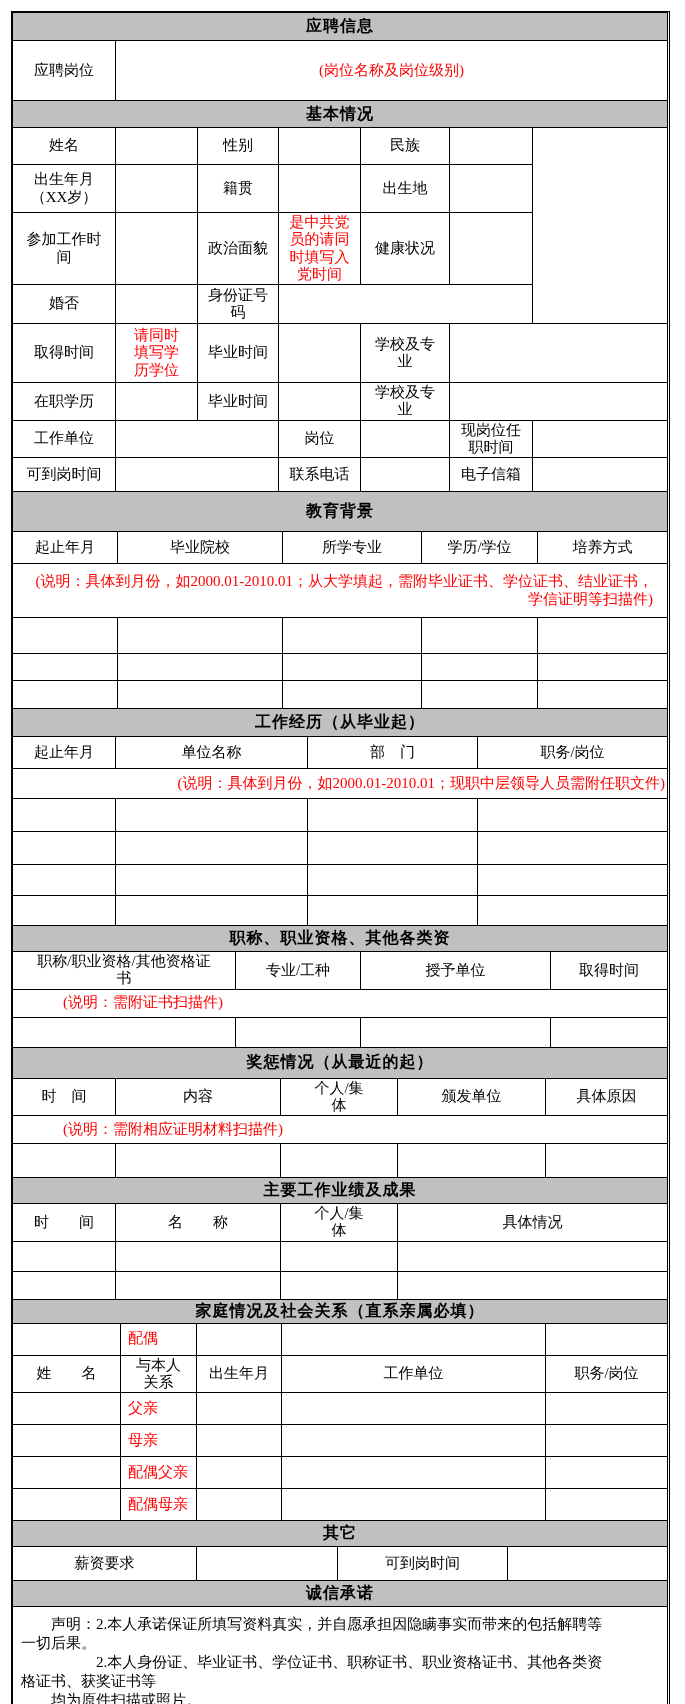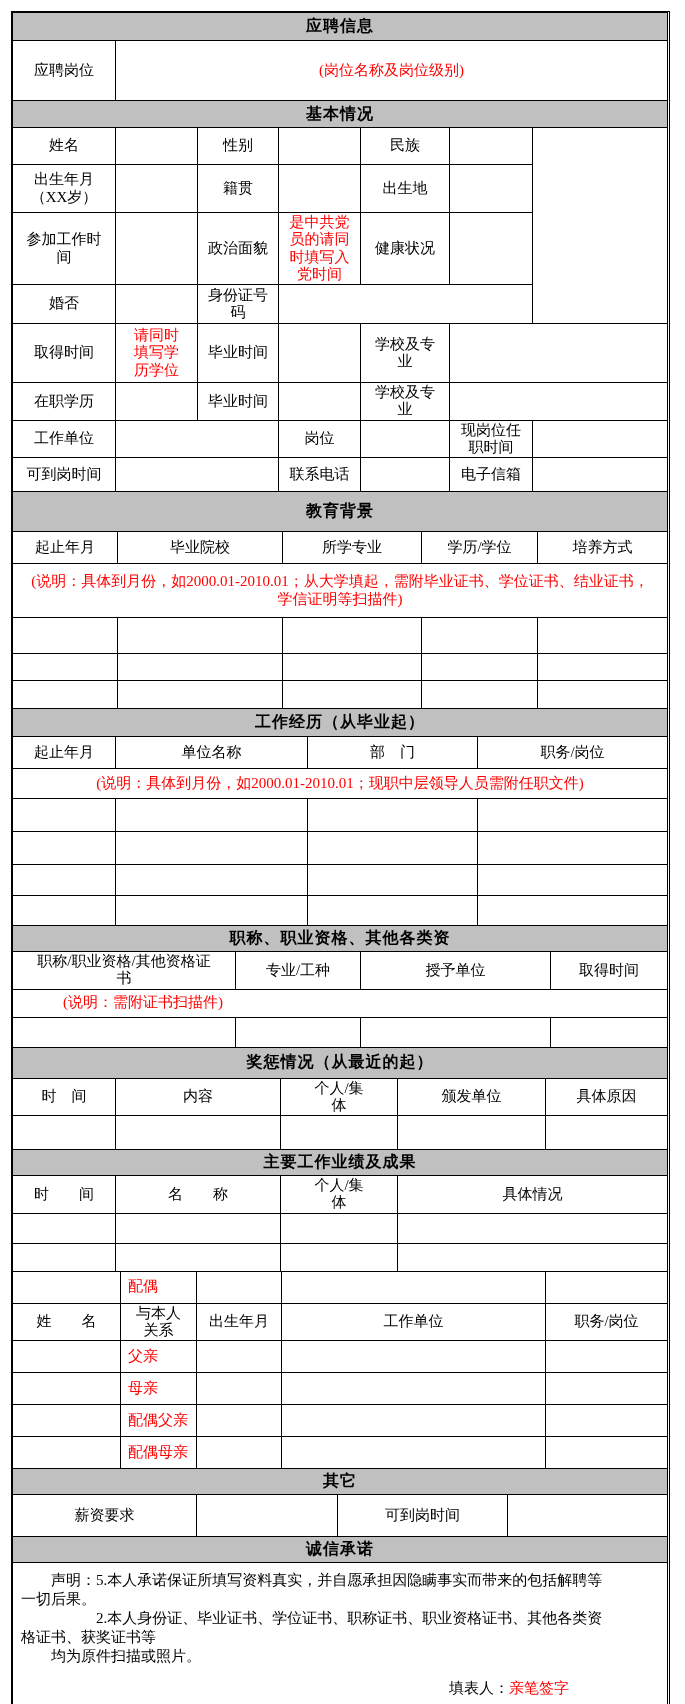--- a/index.html
+++ b/index.html
@@ -4,21 +4,21 @@
 <style>
   html,body{margin:0;padding:0;background:#ffffff;}
   body{width:685px;height:1704px;font-family:"Liberation Serif","DejaVu Serif",serif;color:#000;}
   .form-wrap{position:absolute;left:11px;top:11px;width:657px;border:1px solid #000;}
   table.sec{border-collapse:collapse;table-layout:fixed;width:655px;margin-top:-1px;}
   table.sec.first{margin-top:0;}
   td,th{border:1px solid #000;font-weight:normal;text-align:center;vertical-align:middle;
         font-size:15px;line-height:1.15;padding:1px 2px;overflow:hidden;word-break:break-all;}
   .sechdr{background:#c0c0c0;font-weight:bold;font-size:16px;letter-spacing:1px;}
   .red{color:#ff0000;}
-  .note{color:#ff0000;font-size:15px;}
+  .note{color:#ff0000;font-size:15px;text-align:right;}
   .note-left{text-align:left;padding-left:50px;}
   .rel{color:#ff0000;text-align:left;padding-left:7px;}
   .ws{display:inline-block;vertical-align:middle;}
   .w3{max-width:3.1em;}
   .w38{max-width:3.9em;}
   .w4{max-width:4.1em;}
   .w45{max-width:4.6em;}
   .w52{max-width:5.3em;}
   .w115{max-width:11.6em;}
   .decl-cell{text-align:left;vertical-align:top;padding:8px 8px 4px 8px;}
@@ -260,20 +260,23 @@
         <tr style="height:31px">
       <td colspan="5" class="sechdr">奖惩情况（从最近的起）</td>
     </tr>
     <tr style="height:36px">
       <td>时　间</td>
       <td>内容</td>
       <td><span class="ws w38">个人/集体</span></td>
       <td>颁发单位</td>
       <td>具体原因</td>
     </tr>
+    <tr style="height:28px">
+      <td colspan="5" class="note note-left">(说明：需附相应证明材料扫描件)</td>
+    </tr>
     <tr style="height:34px">
       <td></td>
           <td></td>
       <td></td>
           <td></td>
       <td></td>
     </tr>
   </tbody>
     </table>
 
@@ -311,20 +314,23 @@
 
   <table class="sec">
     <colgroup>
       <col style="width:108px">
         <col style="width:76px">
         <col style="width:85px">
       <col style="width:264px">
         <col style="width:122px">
     </colgroup>
     <tbody>
+        <tr style="height:24px">
+      <td colspan="5" class="sechdr">家庭情况及社会关系（直系亲属必填）</td>
+    </tr>
     <tr style="height:32px">
       <td></td>
       <td class="rel">配偶</td>
       <td></td>
       <td></td>
       <td></td>
     </tr>
     <tr style="height:34px">
       <td>姓　　名</td>
       <td><span class="ws w3">与本人关系</span></td>
@@ -367,40 +373,40 @@
     <colgroup>
       <col style="width:184px">
         <col style="width:141px">
         <col style="width:170px">
         <col style="width:160px">
     </colgroup>
     <tbody>
         <tr style="height:26px">
       <td colspan="4" class="sechdr">其它</td>
     </tr>
-    <tr style="height:42px">
+    <tr style="height:34px">
       <td>薪资要求</td>
       <td></td>
       <td>可到岗时间</td>
       <td></td>
     </tr>
   </tbody>
     </table>
 
   <table class="sec">
     <colgroup>
         <col style="width:655px">
       </colgroup>
     <tbody>
         <tr style="height:26px">
       <td class="sechdr">诚信承诺</td>
     </tr>
     <tr style="height:157px">
       <td class="decl-cell">
-        <div class="decl-line">　　声明：5.本人承诺保证所填写资料真实，并自愿承担因隐瞒事实而带来的包括解聘等</div>
+        <div class="decl-line">　　声明：2.本人承诺保证所填写资料真实，并自愿承担因隐瞒事实而带来的包括解聘等</div>
         <div class="decl-line">一切后果。</div>
         <div class="decl-line">　　　　　2.本人身份证、毕业证书、学位证书、职称证书、职业资格证书、其他各类资</div>
         <div class="decl-line">格证书、获奖证书等</div>
         <div class="decl-line">　　均为原件扫描或照片。</div>
         <div class="signer-line">
           <span>填表人：</span><span class="red">亲笔签字</span>
         </div>
 
       </td>
     </tr>

